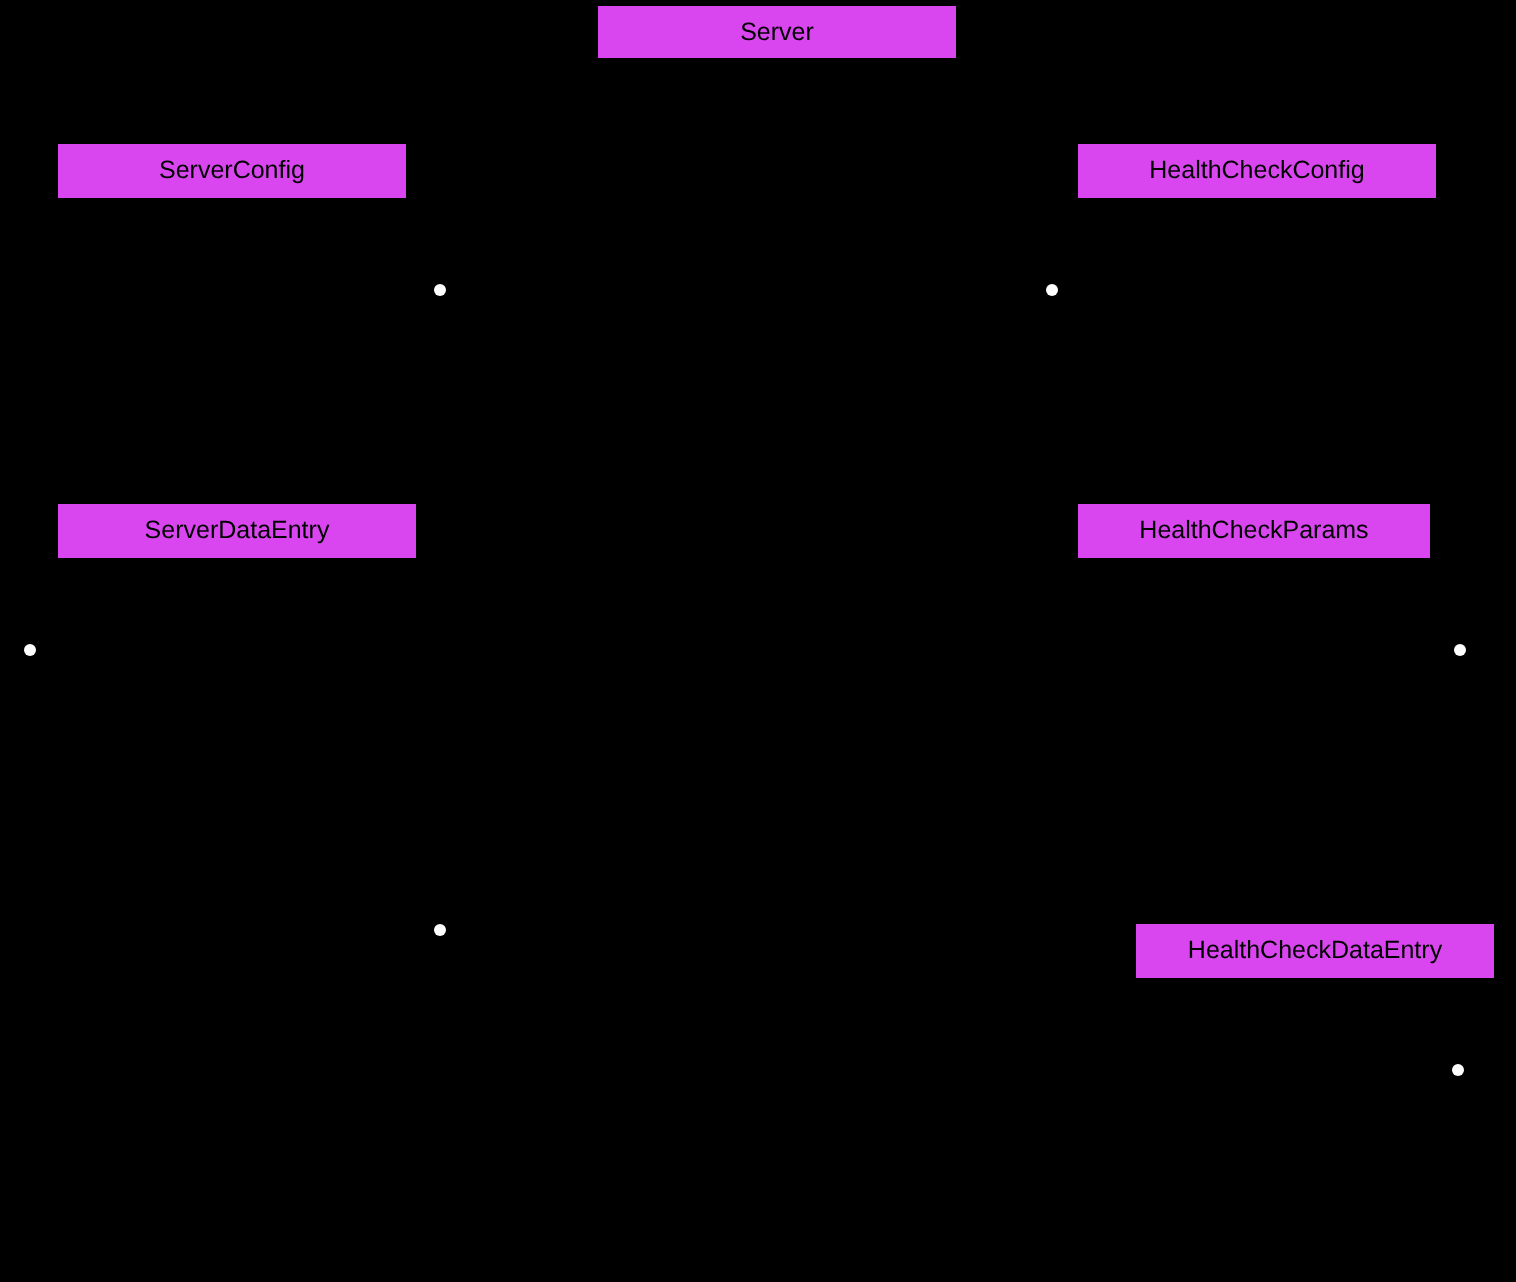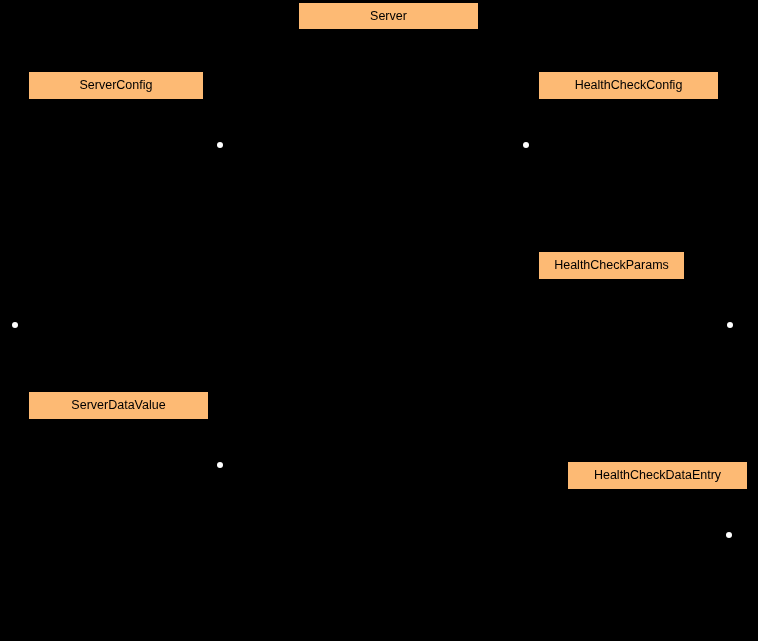--- a/index.html
+++ b/index.html
@@ -10,21 +10,21 @@
   .canvas {
     position: relative;
     width: 758px;
     height: 641px;
     background: #000000;
     overflow: hidden;
     font-family: "Liberation Sans", sans-serif;
   }
   .node {
     position: absolute;
-    background: #fdba74;
+    background: #d946ef;
     color: #000000;
     display: flex;
     align-items: center;
     justify-content: center;
     font-size: 12.5px;
     line-height: 1;
     box-sizing: border-box;
     white-space: nowrap;
   }
   .dot {
@@ -46,28 +46,28 @@
   </div>
 
   <div class="node" style="left: 29px; top: 72px; width: 174px; height: 27px;">
     <span>ServerConfig</span>
   </div>
 
   <div class="node" style="left: 539px; top: 72px; width: 179px; height: 27px;">
     <span>HealthCheckConfig</span>
   </div>
 
+  <div class="node" style="left: 29px; top: 252px; width: 179px; height: 27px;">
+    <span>ServerDataEntry</span>
+  </div>
 
-  <div class="node" style="left: 539px; top: 252px; width: 145px; height: 27px;">
+  <div class="node" style="left: 539px; top: 252px; width: 176px; height: 27px;">
     <span>HealthCheckParams</span>
   </div>
 
-  <div class="node" style="left: 29px; top: 392px; width: 179px; height: 27px;">
-    <span>ServerDataValue</span>
-  </div>
 
   <div class="node" style="left: 539px; top: 462px; width: 179px; height: 27px; margin-left: 29px;">
     <span>HealthCheckDataEntry</span>
   </div>
 
   <div class="dot" style="left: 220px; top: 145px;"></div>
   <div class="dot" style="left: 526px; top: 145px;"></div>
   <div class="dot" style="left: 15px; top: 325px;"></div>
   <div class="dot" style="left: 730px; top: 325px;"></div>
   <div class="dot" style="left: 220px; top: 465px;"></div>

